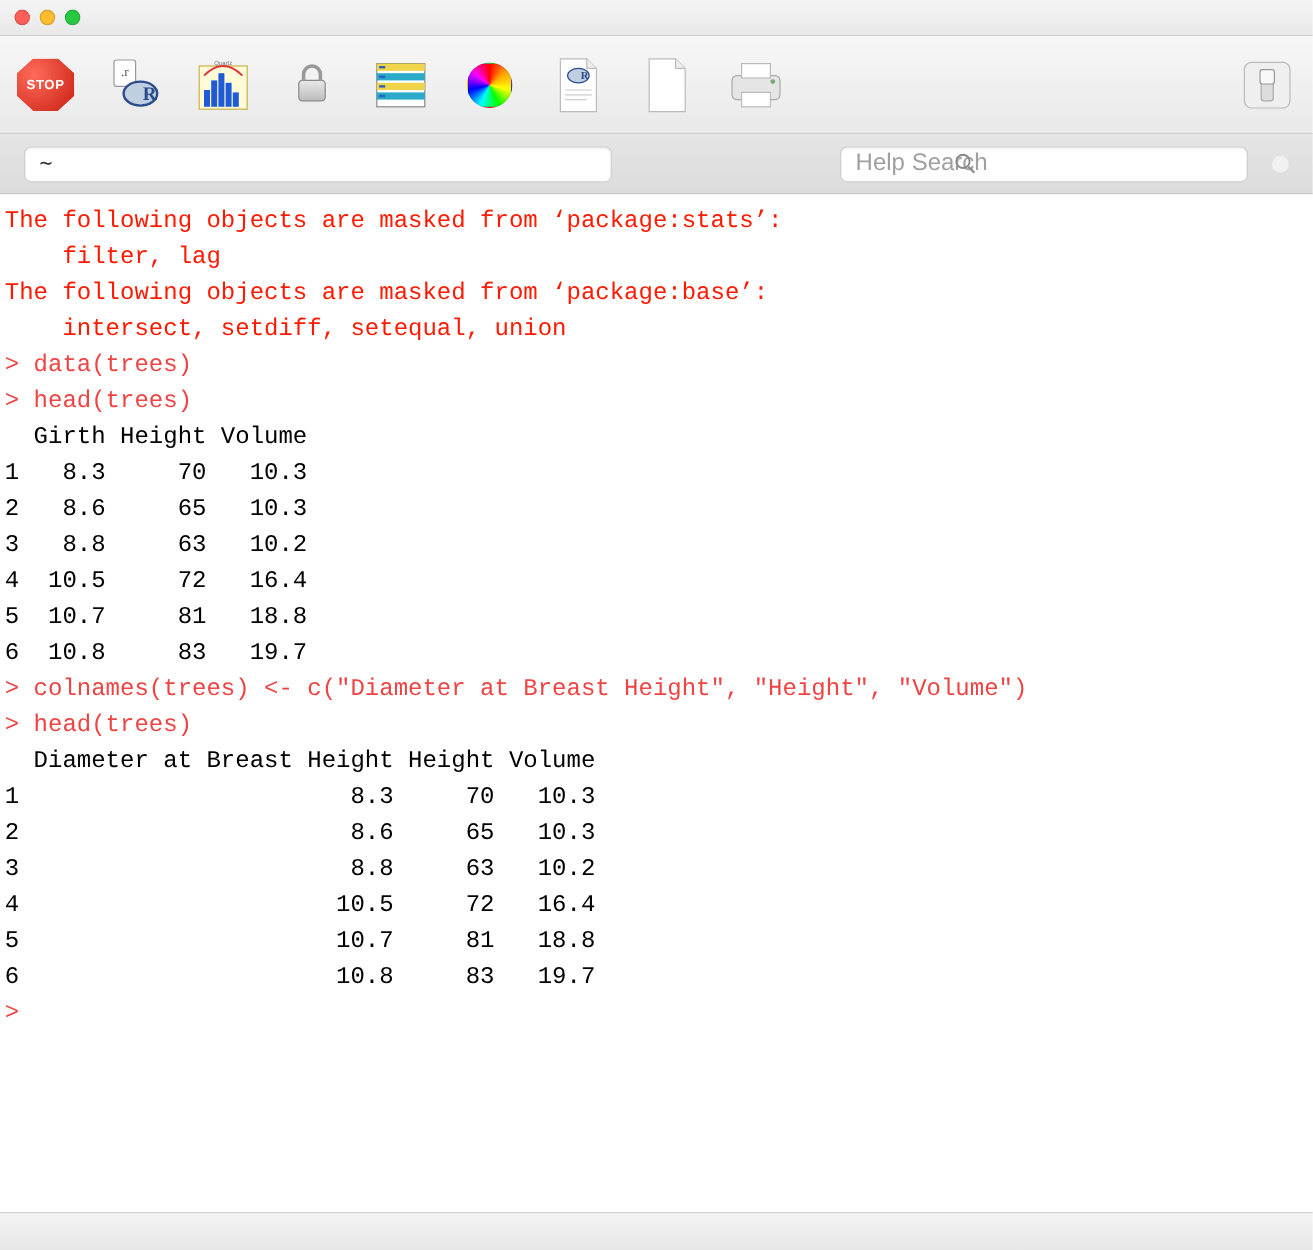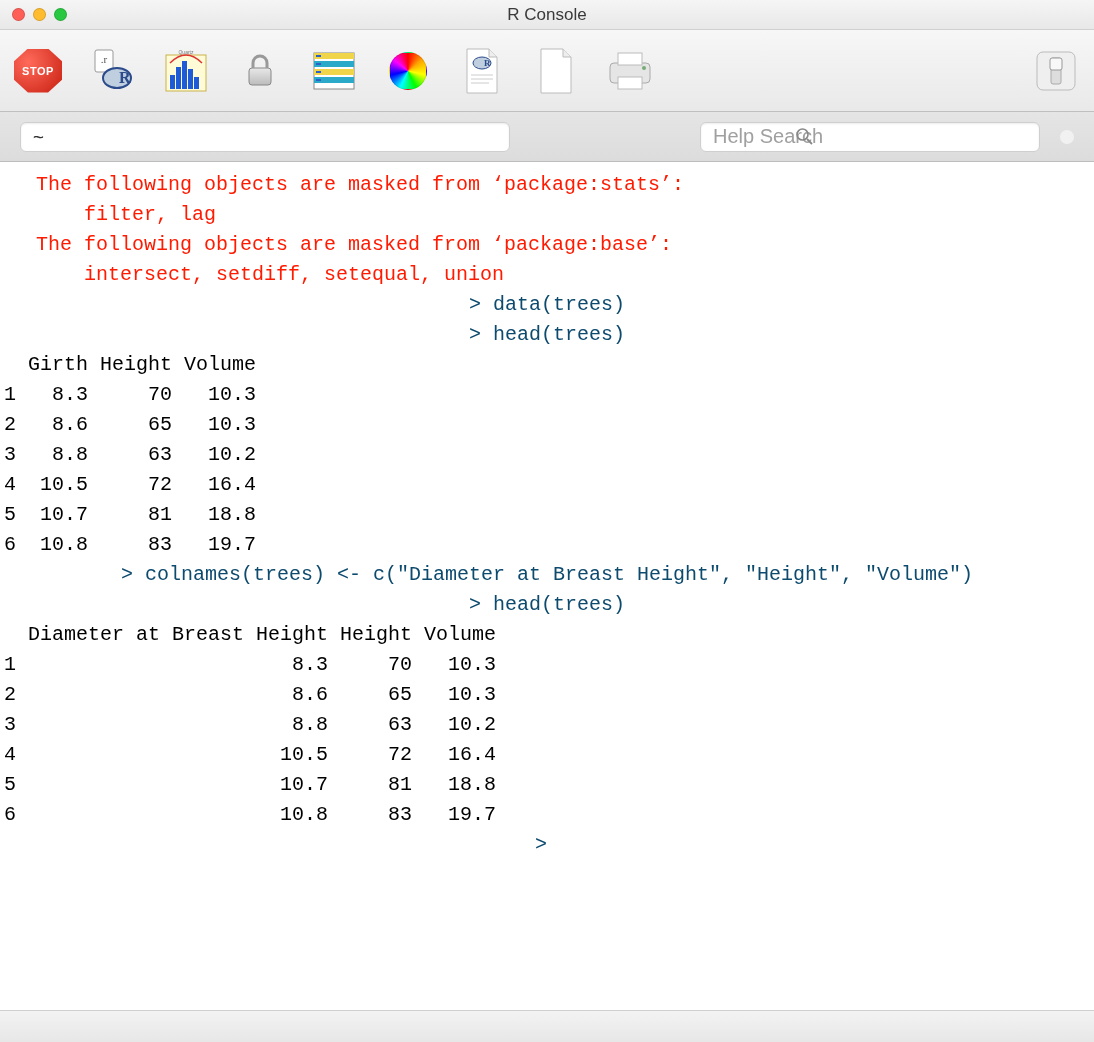--- a/index.html
+++ b/index.html
@@ -123,38 +123,37 @@
     padding: 8px 4px 0 4px;
     background: #fff;
     font-family: Menlo, Consolas, "Courier New", monospace;
     font-size: 20px;
     line-height: 30px;
     color: #000;
     white-space: pre;
     height: calc(100% - 30px - 82px - 50px - 32px);
     overflow: hidden;
   }
-  .red  { color: #ff1a00; margin-left: 32px; }
-  .blue { color: #0c4a6e; text-align: center; }
+  .red  { color: #ff1a00; }
+  .blue { color: #ef4444; }
   .footer {
     height: 32px;
     background: linear-gradient(#f3f3f3, #e7e7e7);
     border-top: 1px solid #cfcfcf;
   }
 </style>
 </head>
 <body>
 
 <div class="titlebar">
   <div class="traffic-lights">
     <div class="tl close"></div>
     <div class="tl min"></div>
     <div class="tl zoom"></div>
   </div>
-  <div class="title-text">R Console</div>
 </div>
 
 <div class="toolbar">
   <div class="tb-btn">
     <div class="stop-sign">STOP</div>
   </div>
   <div class="tb-btn">
     <svg width="46" height="46" viewBox="0 0 46 46">
       <rect x="6" y="2" width="18" height="22" rx="2" fill="#fff" stroke="#999"></rect>
       <text x="15" y="15" font-size="11" fill="#555" text-anchor="middle" font-family="serif">.r</text>

